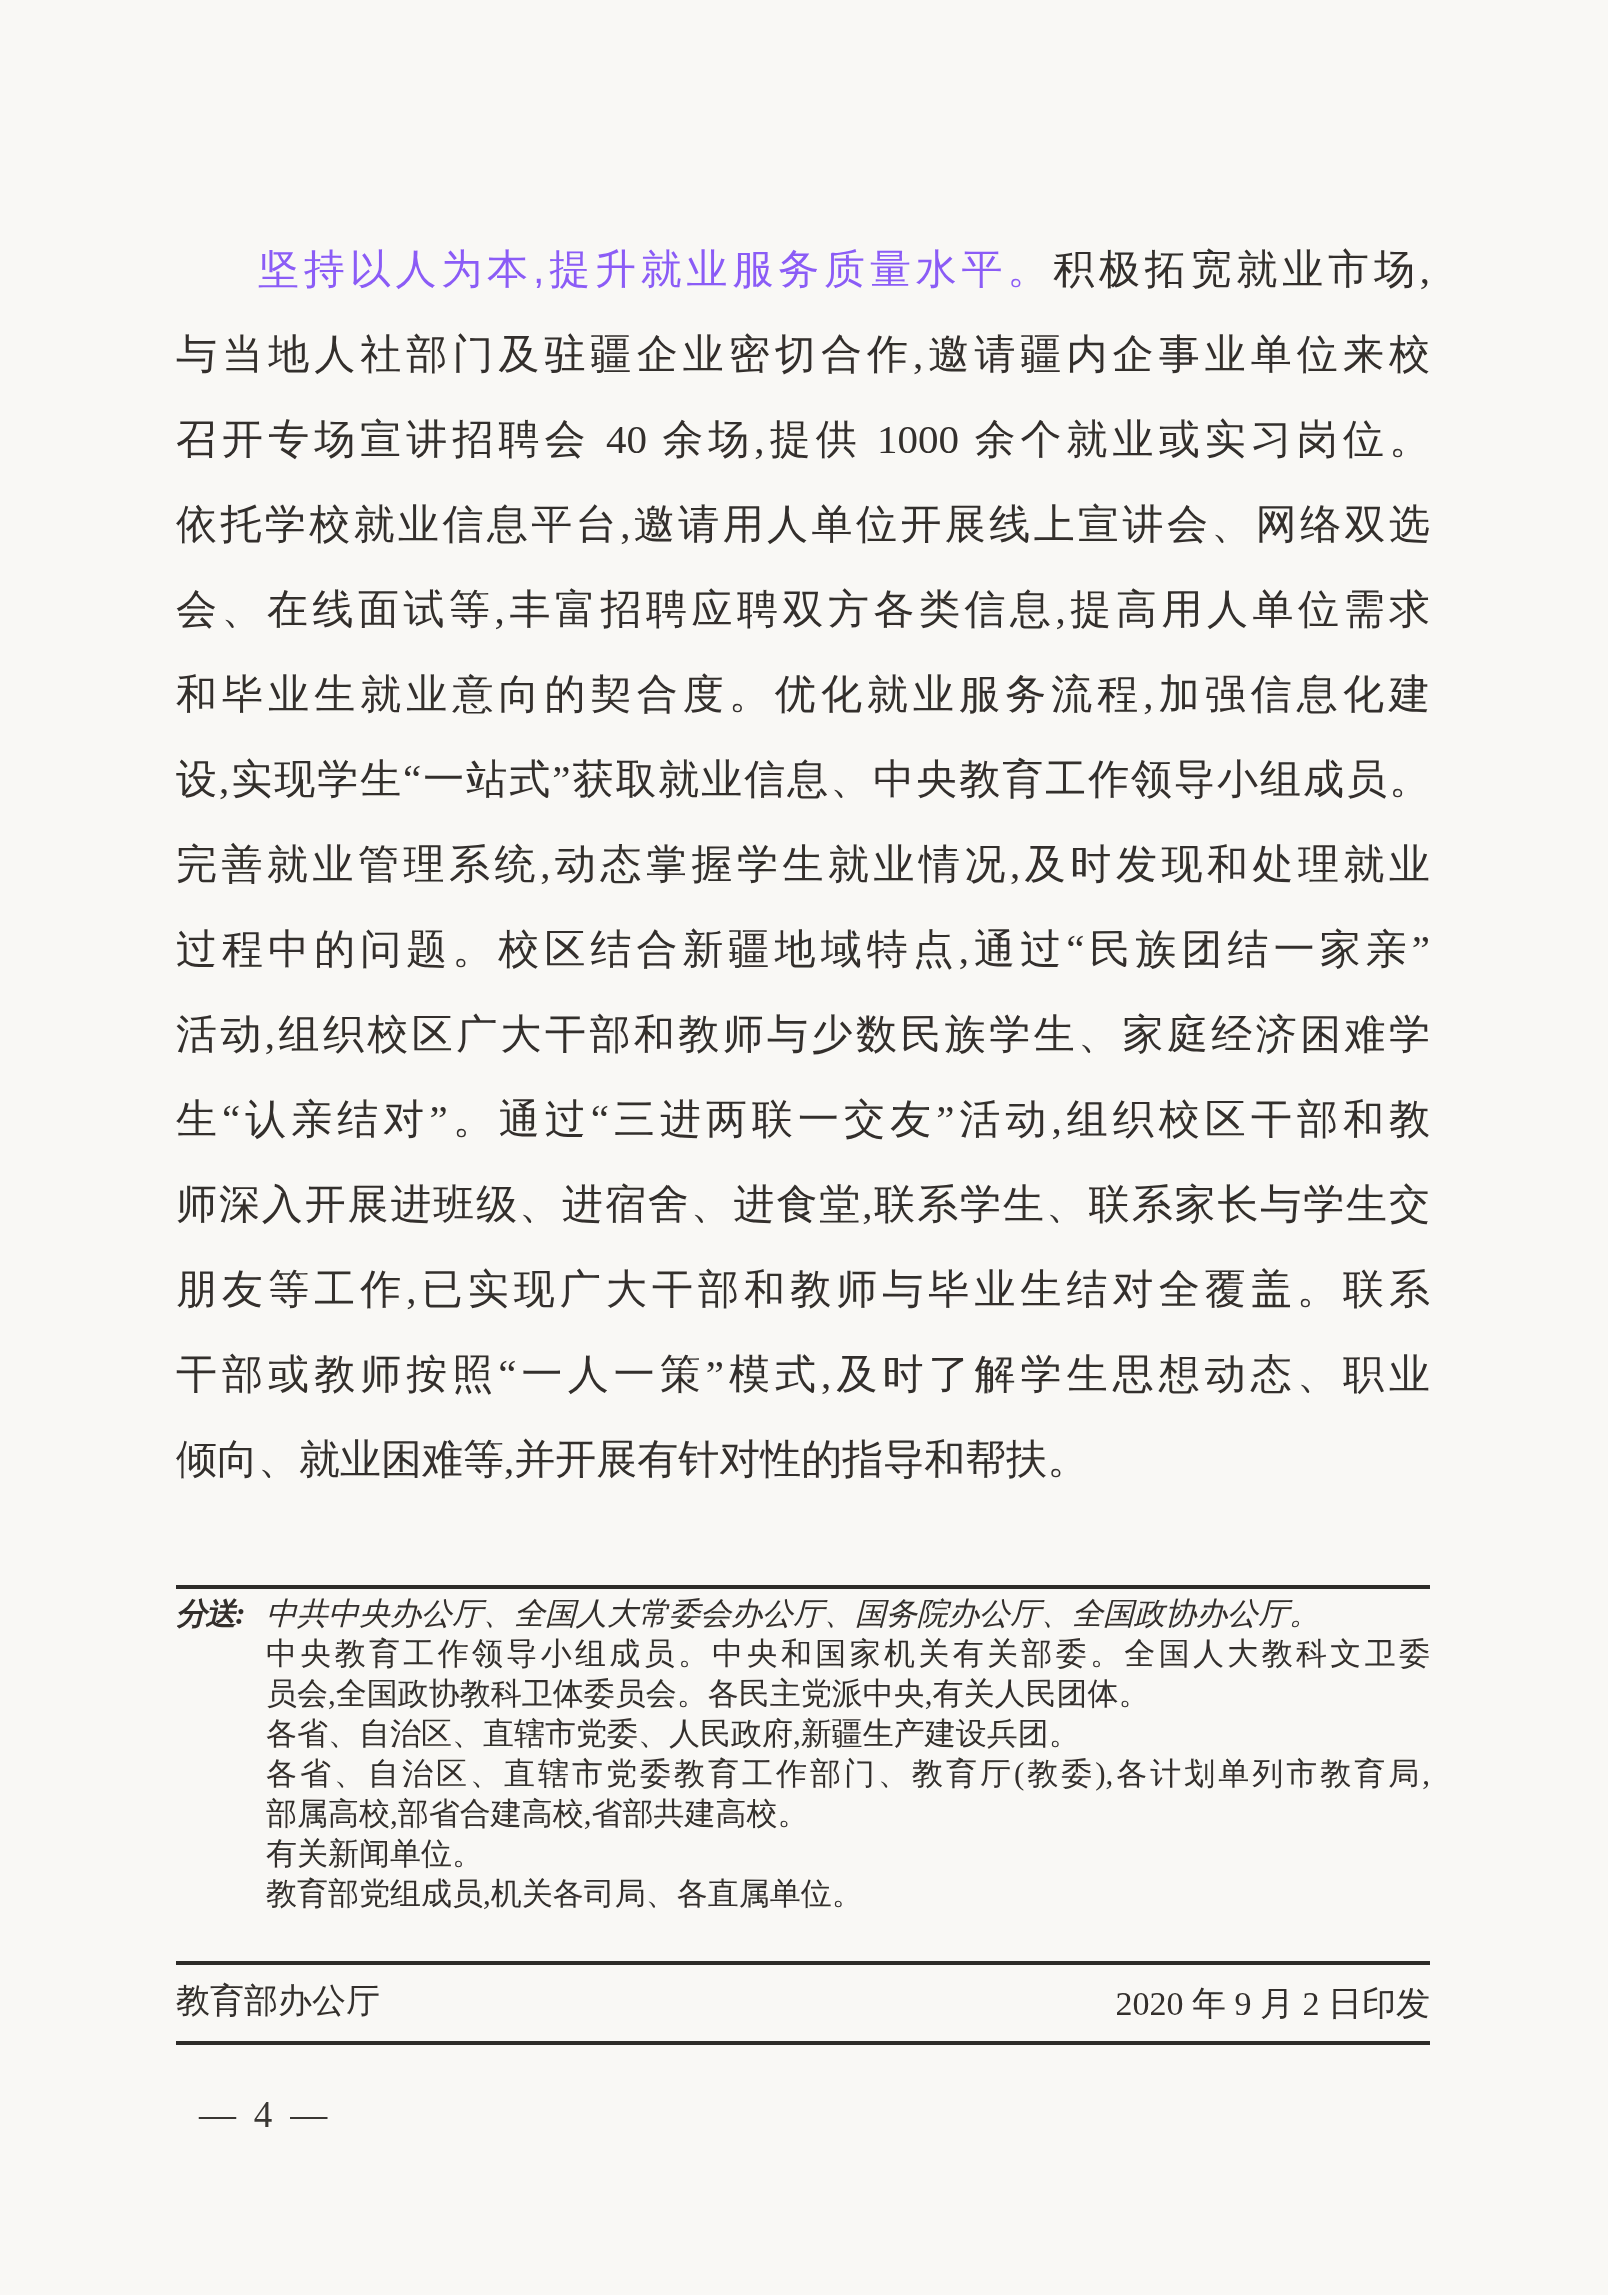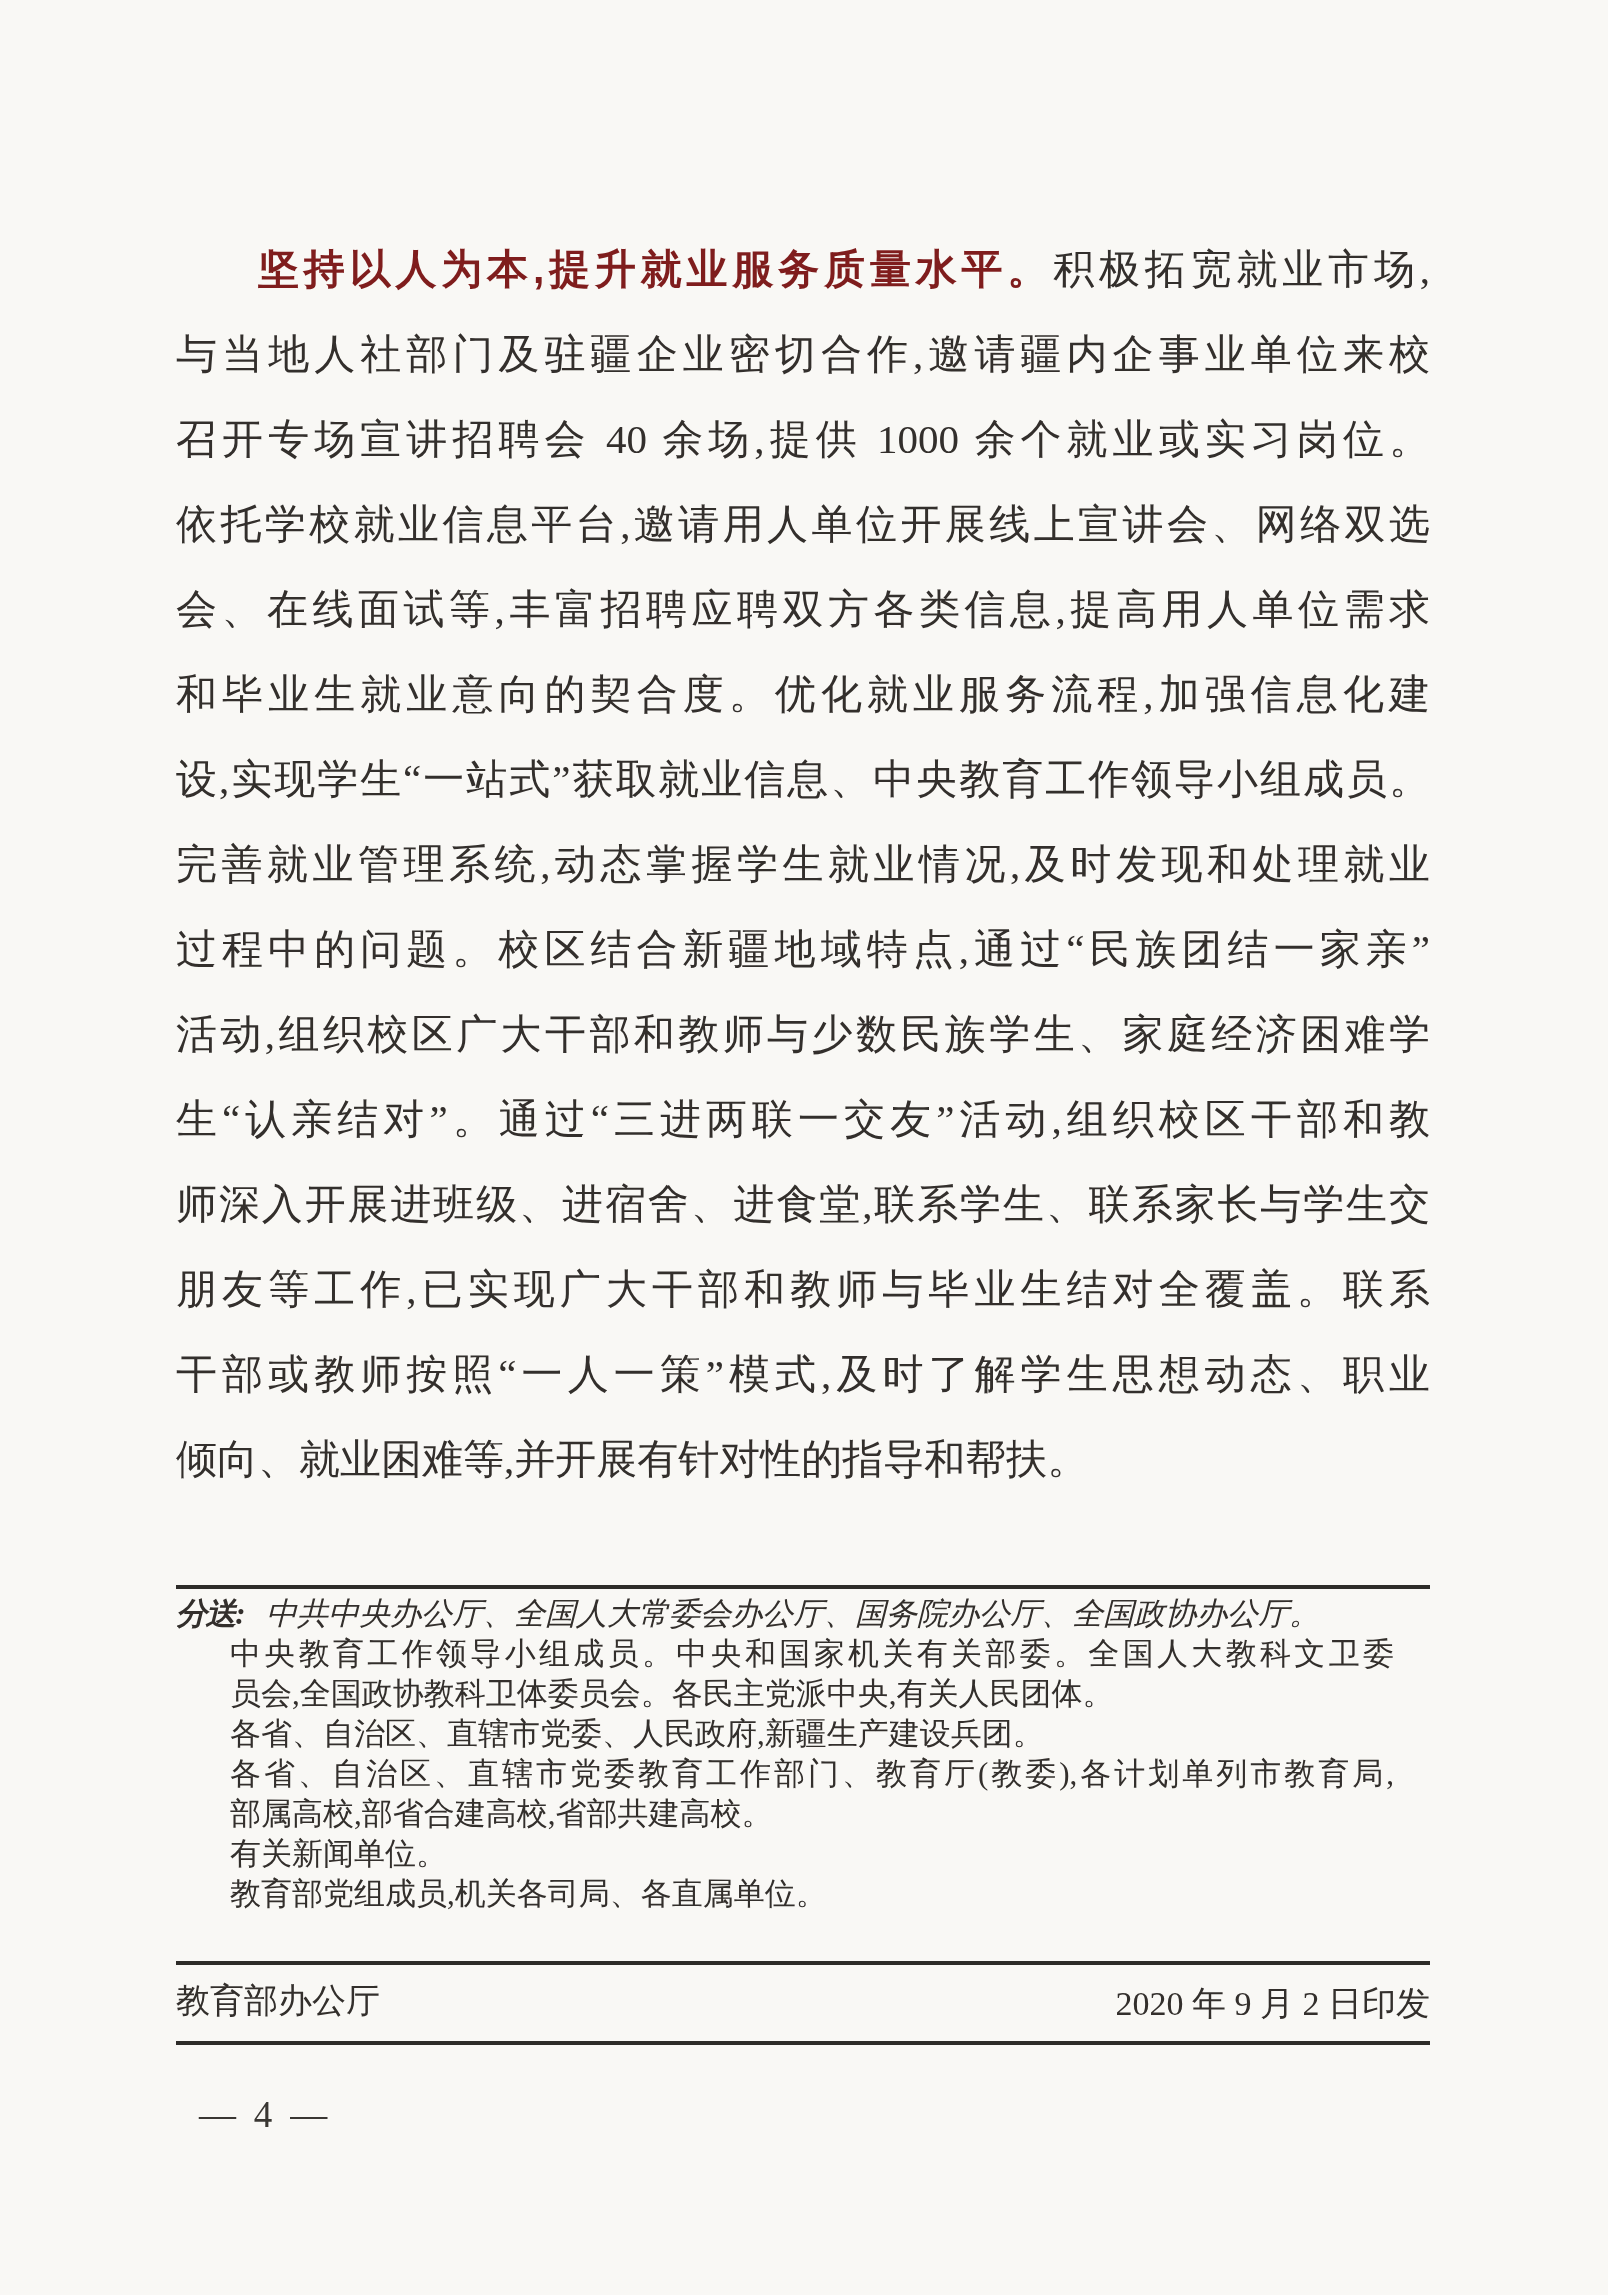--- a/index.html
+++ b/index.html
@@ -27,22 +27,22 @@
     text-align: justify;
     text-align-last: justify;
     text-justify: inter-character;
     white-space: normal;
     overflow: hidden;
   }
   .bline.indent { text-indent: 82px; }
   .bline.last { text-align-last: left; }
   .lead-bold {
     font-family: "Liberation Sans", "DejaVu Sans", sans-serif;
-    font-weight: 700;
-    color: #7f1d1d;
+    font-weight: 400;
+    color: #8b5cf6;
   }
   
   .rule {
     position: absolute;
     left: 176px;
     width: 1254px;
     height: 3.6px;
     background: #2e2c29;
   }
   .rule-a { top: 1585px; }
@@ -51,21 +51,21 @@
   
   .dist-block {
     position: absolute;
     left: 176px;
     top: 1594px;
     width: 1254px;
     font-size: 31px;
     line-height: 40px;
   }
   .dline {
-    margin-left: 54px;
+    margin-left: 90px;
     width: 1164px;
     height: 40px;
     overflow: hidden;
   }
   .dline.withlabel {
     margin-left: 0;
     width: 1254px;
     font-style: italic;
   }
   .dist-label {

